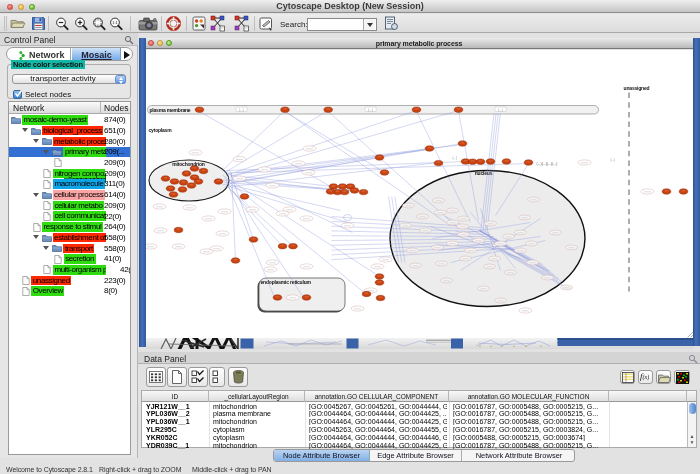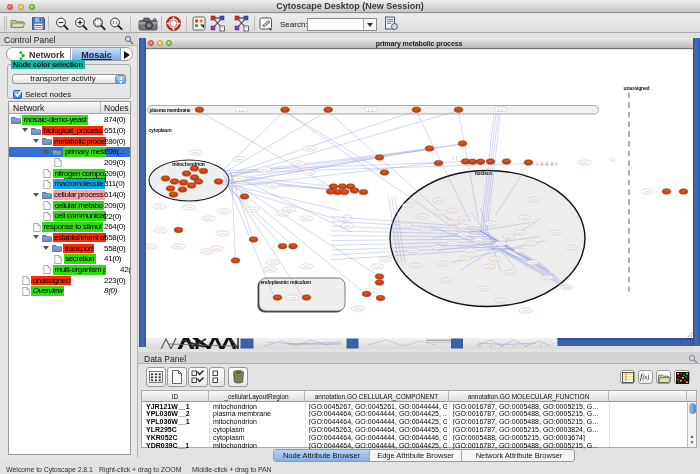--- a/index.html
+++ b/index.html
@@ -318,21 +318,21 @@
           <div class="abs" style="left:95px;top:0.8px;font-size:8px;letter-spacing:-0.3px;color:#000;line-height:9.6px;padding-left:16px;">42(0)</div>
         </div>
 <div class="abs" style="left:0;top:173px;width:123px;height:10.7px;">
           <svg class="abs" style="left:12.8px;top:1.2px" width="8" height="9" viewBox="0 0 8 9">
             <path d="M0.8 0.5 L5 0.5 L7.2 2.7 L7.2 8.5 L0.8 8.5 Z" fill="#fff" stroke="#8a8a8a" stroke-width="0.7"></path>
             <path d="M5 0.5 L5 2.7 L7.2 2.7" fill="none" stroke="#8a8a8a" stroke-width="0.7"></path>
           </svg>
           <div class="abs" style="left:22.3px;top:0.7px;max-width:74.7px;background:#ff2800;font-size:8px;color:#000;padding:0 1.5px;white-space:nowrap;overflow:hidden;line-height:9.6px;letter-spacing:-0.4px;">unassigned</div>
           <div class="abs" style="left:95px;top:0.8px;font-size:8px;letter-spacing:-0.3px;color:#000;line-height:9.6px;">223(0)</div>
         </div>
-<div class="abs" style="left:0;top:183.7px;width:123px;height:10.7px;font-style:italic;">
+<div class="abs" style="left:0;top:183.7px;width:123px;height:10.7px;">
           <svg class="abs" style="left:12.8px;top:1.2px" width="8" height="9" viewBox="0 0 8 9">
             <path d="M0.8 0.5 L5 0.5 L7.2 2.7 L7.2 8.5 L0.8 8.5 Z" fill="#fff" stroke="#8a8a8a" stroke-width="0.7"></path>
             <path d="M5 0.5 L5 2.7 L7.2 2.7" fill="none" stroke="#8a8a8a" stroke-width="0.7"></path>
           </svg>
           <div class="abs" style="left:22.3px;top:0.7px;max-width:74.7px;background:#2fdc0f;font-size:8px;color:#000;padding:0 1.5px;white-space:nowrap;overflow:hidden;line-height:9.6px;letter-spacing:-0.4px;">Overview</div>
           <div class="abs" style="left:95px;top:0.8px;font-size:8px;letter-spacing:-0.3px;color:#000;line-height:9.6px;">8(0)</div>
         </div>
 </div>
 </div>
 

